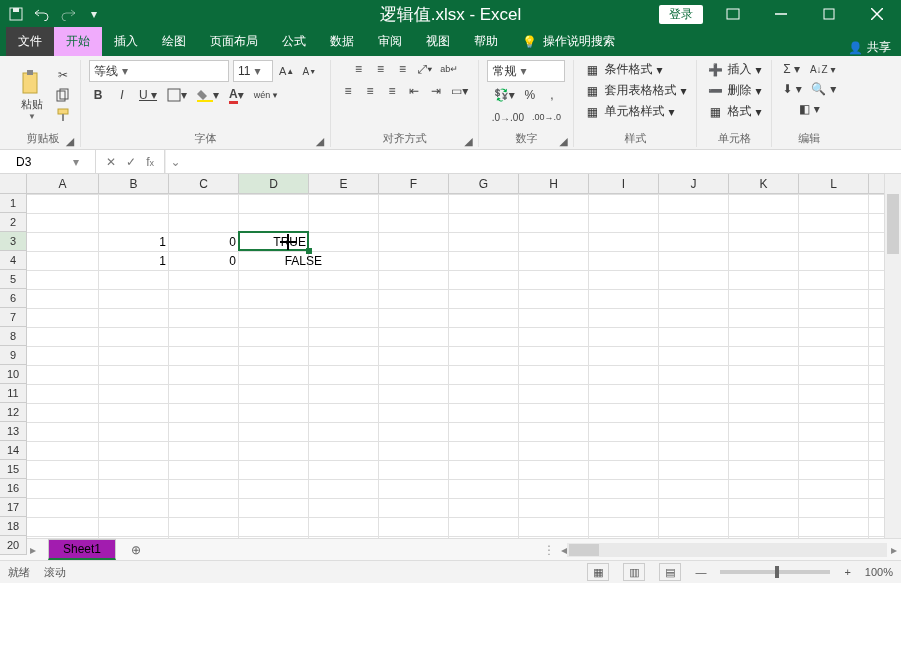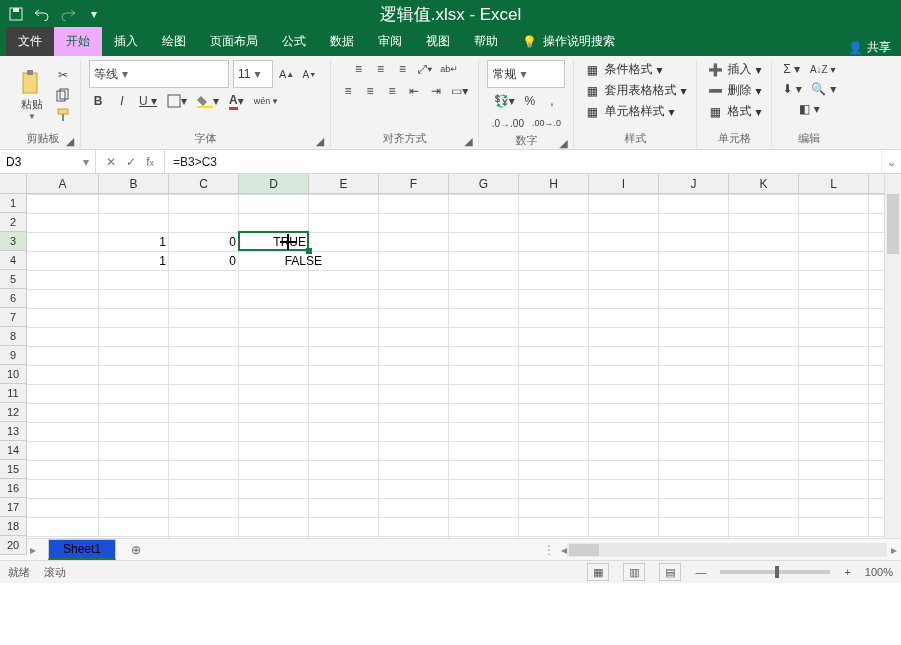--- a/index.html
+++ b/index.html
@@ -20,30 +20,30 @@
 .tabs .tab.file { background:#404040; color:#fff; }
 .tabs .rtabs { margin-left:auto; display:flex; align-items:center; padding-right:10px; gap:14px; }
 
 .ribbon { height: 94px; background:#f3f3f3; border-bottom:1px solid #d9d9d9; display:flex; padding:4px 6px 2px 6px; }
 .group { border-right:1px solid #e1e1e1; padding: 0 8px; display:flex; flex-direction:column; }
 .group .gbody { flex:1; display:flex; align-items:center; gap:4px; }
 .group .glabel { text-align:center; font-size:11px; color:#666; padding:1px 0; position:relative; }
 .group .glabel .launcher { position:absolute; right:-4px; bottom:0; width:12px; height:12px; }
 .btncol { display:flex; flex-direction:column; gap:2px; }
 .rbtn { height:18px; min-width:18px; display:flex; align-items:center; justify-content:center; padding:0 2px; color:#444; }
-.combo { border:1px solid #c8c8c8; background:#fff; height:28px; display:flex; align-items:center; padding:0 4px; font-size:12px; color:#333; }
+.combo { border:1px solid #c8c8c8; background:#fff; height:22px; display:flex; align-items:center; padding:0 4px; font-size:12px; color:#333; }
 .combo .dd { margin-left:4px; color:#666; }
 .bigbtn { display:flex; flex-direction:column; align-items:center; justify-content:center; padding:2px 4px; }
 .bigbtn .ico { width:28px; height:28px; display:flex; align-items:center; justify-content:center; }
 .lbl { font-size:11px; color:#444; white-space:nowrap; }
 .styrow { display:flex; align-items:center; gap:4px; font-size:12px; color:#333; padding:1px 2px; }
 .styrow .mico{ width:16px; height:16px; display:flex; align-items:center; justify-content:center;}
 
 .fxbar { height: 24px; border-bottom:1px solid #d9d9d9; display:flex; align-items:stretch; background:#fff; }
-.namebox { width:96px; border-right:1px solid #d9d9d9; display:flex; align-items:center; padding:0 6px; font-size:12px; position:relative; }
+.namebox { width:96px; border-right:1px solid #d9d9d9; display:flex; align-items:center; padding:0 16px; font-size:12px; position:relative; }
 .namebox .dd { margin-left:auto; color:#888; }
 .fxicons { display:flex; align-items:center; gap:10px; padding:0 10px; border-right:1px solid #d9d9d9; color:#777; }
 .fxinput { flex:1; display:flex; align-items:center; padding:0 8px; font-size:12px; color:#222; }
 .fxexpand { width:20px; display:flex; align-items:center; justify-content:center; color:#888; border-left:1px solid #eee; }
 
 .gridwrap { position:relative; height: 364px; display:flex; }
 .colhdrs { position:absolute; top:0; left:27px; right:17px; height:20px; display:flex; background:#f0f0f0; border-bottom:1px solid #ccc; }
 .ch { border-right:1px solid #ccc; text-align:center; font-size:12px; color:#333; line-height:20px; background:#f0f0f0;}
 .ch.sel { background:#d9e8d9; }
 .rowhdrs { position:absolute; top:20px; left:0; width:27px; background:#f0f0f0; }
@@ -58,21 +58,21 @@
 .fillh { position:absolute; width:6px; height:6px; background:#1a7b3e; }
 .cursor-plus { position:absolute; width:16px; height:16px; pointer-events:none; }
 .cursor-plus::before, .cursor-plus::after { content:""; position:absolute; background:#000; }
 .cursor-plus::before { left:0; top:7px; width:16px; height:2px; }
 .cursor-plus::after { top:0; left:7px; height:16px; width:2px; }
 
 .vscroll { position:absolute; right:0; top:0; bottom:0; width:17px; background:#f0f0f0; border-left:1px solid #ddd;}
 .vscroll .thumb{ position:absolute; left:2px; right:2px; top:20px; height:60px; background:#cfcfcf;}
 .sheettabs { height:22px; display:flex; align-items:center; border-top:1px solid #ddd; background:#f7f7f7; }
 .sheettabs .navbtn{ width:22px; height:22px; display:flex; align-items:center; justify-content:center; color:#888;}
-.sheettabs .stab{ padding:2px 14px; border:1px solid #ccc; border-bottom:2px solid #1a7b3e; background:#1d4ed8; font-size:12px; margin-left:4px;}
+.sheettabs .stab{ padding:2px 14px; border:1px solid #ccc; border-bottom:2px solid #1a7b3e; background:#a21caf; font-size:12px; margin-left:4px;}
 .sheettabs .addbtn{ width:24px; height:22px; display:flex; align-items:center; justify-content:center; color:#666; margin-left:8px;}
 .sheettabs .hsplit{ flex:1;}
 .sheettabs .htrack{ width:320px; height:14px; background:#e9e9e9; margin-right:4px; position:relative;}
 .sheettabs .htrack .hthumb{ position:absolute; left:2px; top:1px; height:12px; width:30px; background:#cfcfcf;}
 
 .status { height:23px; background:#f3f3f3; border-top:1px solid #ddd; display:flex; align-items:center; padding:0 8px; font-size:11px; color:#555; gap:14px;}
 .status .sp { flex:1; }
 .viewbtn { width:22px; height:18px; border:1px solid #ccc; display:flex; align-items:center; justify-content:center; }
 .zoomslider { width:110px; height:4px; background:#ccc; position:relative;}
 .zoomslider .zthumb{ position:absolute; left:50%; top:-4px; width:4px; height:12px; background:#666;}
@@ -99,20 +99,44 @@
         <svg width="16" height="14" viewBox="0 0 16 14">
           <path d="M11 3 L15 6 L11 9 M15 6 H6 A4 4 0 0 0 6 14" fill="none" stroke="#fff" opacity=".5"></path>
         </svg>
       </div>
     <div class="qitem" style="color:#fff">▾</div>
   </div>
   <div class="tcenter">
     <span>逻辑值.xlsx</span><span> - </span><span>Excel</span>
   </div>
   <div class="spacer"></div>
+  <div class="tright">
+    <span class="login">登录</span>
+    <div class="winbtn">
+        <svg width="14" height="12">
+          <rect x="1" y="1" width="12" height="10" fill="none" stroke="#fff"></rect>
+        </svg>
+      </div>
+    <div class="winbtn">
+        <svg width="12" height="12">
+          <line x1="0" y1="6" x2="12" y2="6" stroke="#fff" stroke-width="1.5"></line>
+        </svg>
+      </div>
+    <div class="winbtn">
+        <svg width="12" height="12">
+          <rect x="1" y="1" width="10" height="10" fill="none" stroke="#fff"></rect>
+        </svg>
+      </div>
+    <div class="winbtn">
+        <svg width="12" height="12">
+          <line x1="0" y1="0" x2="12" y2="12" stroke="#fff" stroke-width="1.5"></line>
+          <line x1="12" y1="0" x2="0" y2="12" stroke="#fff" stroke-width="1.5"></line>
+        </svg>
+      </div>
+  </div>
 </div>
 
 <div class="tabs">
   <div class="tab file">文件</div>
   <div class="tab active">开始</div>
   <div class="tab">插入</div>
   <div class="tab">绘图</div>
   <div class="tab">页面布局</div>
   <div class="tab">公式</div>
   <div class="tab">数据</div>
@@ -275,23 +299,20 @@
 <div class="fxbar">
   <div class="namebox">
     <span>D3</span>
     <span class="dd">▾</span>
   </div>
   <div class="fxicons">
     <span>✕</span>
     <span>✓</span>
     <span style="">f<span style="font-size:9px">x</span></span>
   </div>
-  <div class="fxinput">
-      <span>=B3&gt;C3</span>
-    </div>
   <div class="fxexpand">⌄</div>
 </div>
 
 <div class="gridwrap">
   <div class="selectall"></div>
   <div class="colhdrs" id="colhdrs">
       <div class="ch" style="width: 72px;">A</div>
       <div class="ch" style="width: 70px;">B</div>
       <div class="ch" style="width: 70px;">C</div>
       <div class="ch sel" style="width: 70px;">D</div>

